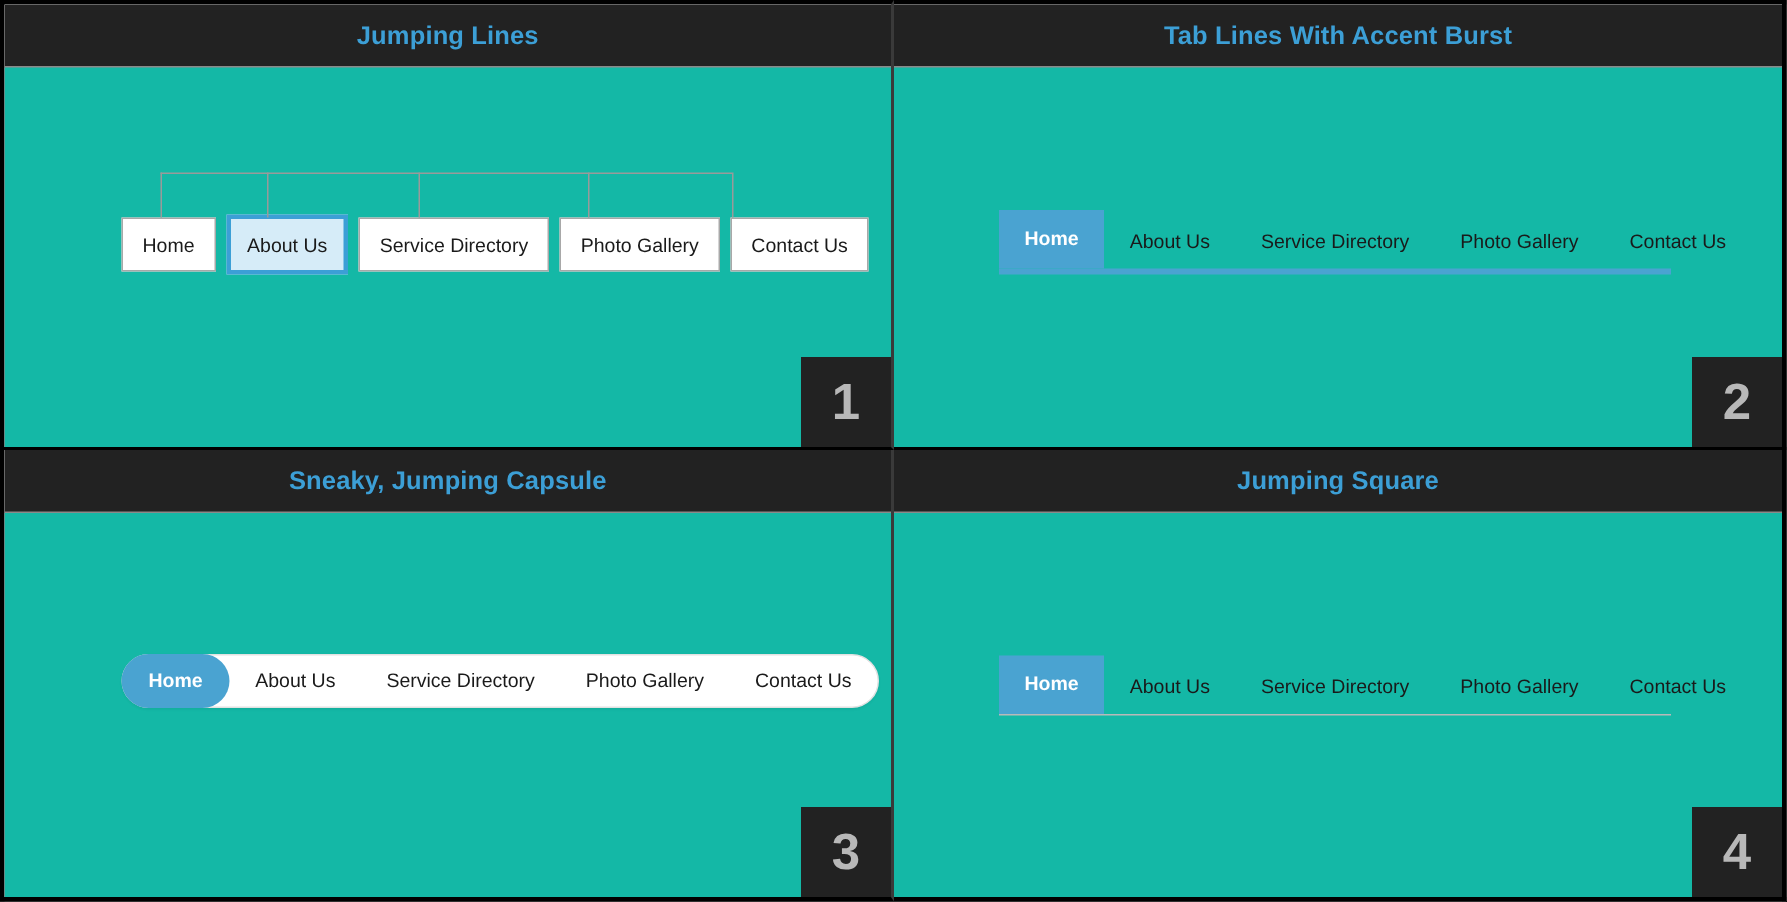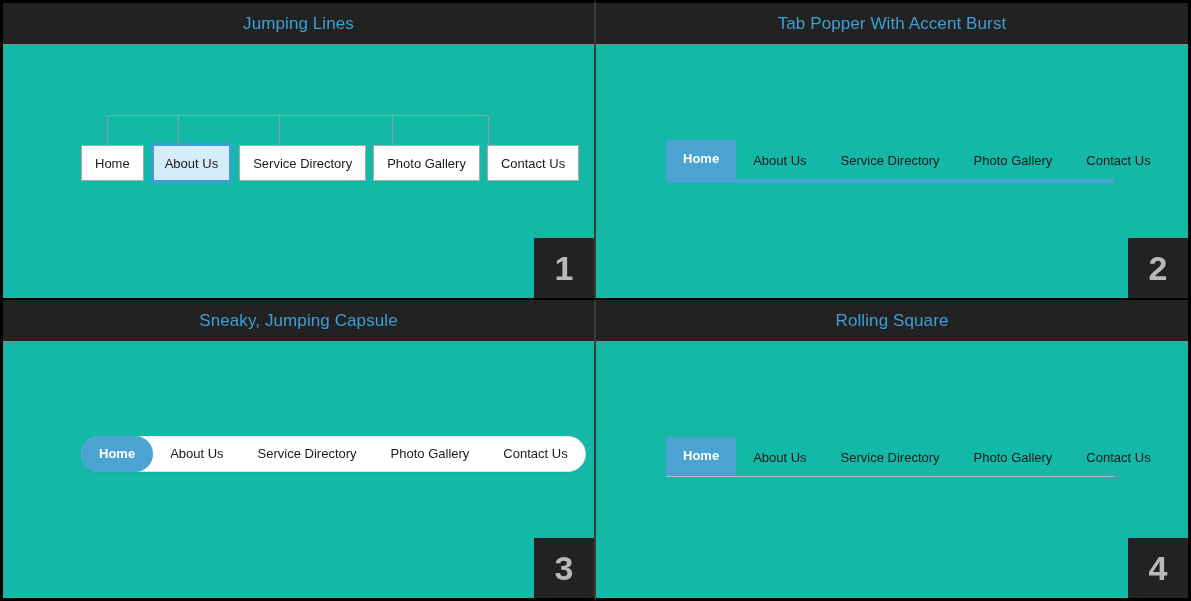--- a/index.html
+++ b/index.html
@@ -38,21 +38,21 @@
   .panel.edge-right{ border-right: 3px solid #000000; }
   .panel.edge-bottom { border-bottom: 3px solid #000000; }
   .panel.edge-top  { border-top: 3px solid #000000; }
 
   .panel-title {
     height: 42px;
     flex: 0 0 42px;
     background: #222222;
     color: #3c9fd6;
     font-size: 17px;
-    font-weight: normal;
+    font-weight: bold;
     display: flex;
     align-items: center;
     justify-content: center;
     letter-spacing: 0.1px;
     border-bottom: 1px solid #8a8a8a;
     box-sizing: border-box;
   }
 
   .panel-body {
     flex: 1 1 auto;
@@ -220,21 +220,21 @@
           <div class="jl-box">Photo Gallery</div>
           <div class="jl-box">Contact Us</div>
         </div>
       </div>
 
       <div class="panel-badge">1</div>
     </div>
   </div>
 
   <div class="panel row-top edge-top edge-right">
-    <div class="panel-title">Tab Popper With Accent Burst</div>
+    <div class="panel-title">Tab Lines With Accent Burst</div>
     <div class="panel-body">
 
       <div class="tabnav-pos">
         <div class="tabrow">
           <div class="tab active">Home</div>
           <div class="tab">About Us</div>
           <div class="tab">Service Directory</div>
           <div class="tab">Photo Gallery</div>
           <div class="tab">Contact Us</div>
         </div>
@@ -255,21 +255,21 @@
         <div class="citem">Service Directory</div>
         <div class="citem">Photo Gallery</div>
         <div class="citem">Contact Us</div>
       </div>
 
       <div class="panel-badge">3</div>
     </div>
   </div>
 
   <div class="panel edge-right edge-bottom">
-    <div class="panel-title">Rolling Square</div>
+    <div class="panel-title">Jumping Square</div>
     <div class="panel-body">
 
       <div class="tabnav-pos">
         <div class="tabrow">
           <div class="tab active">Home</div>
           <div class="tab">About Us</div>
           <div class="tab">Service Directory</div>
           <div class="tab">Photo Gallery</div>
           <div class="tab">Contact Us</div>
         </div>

